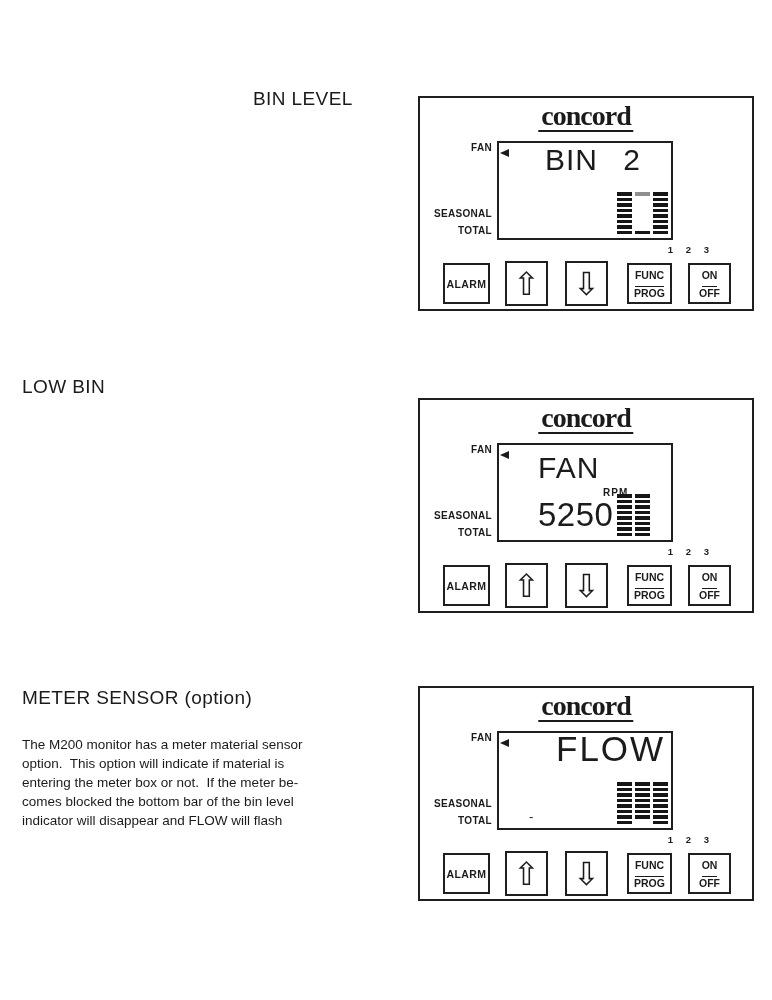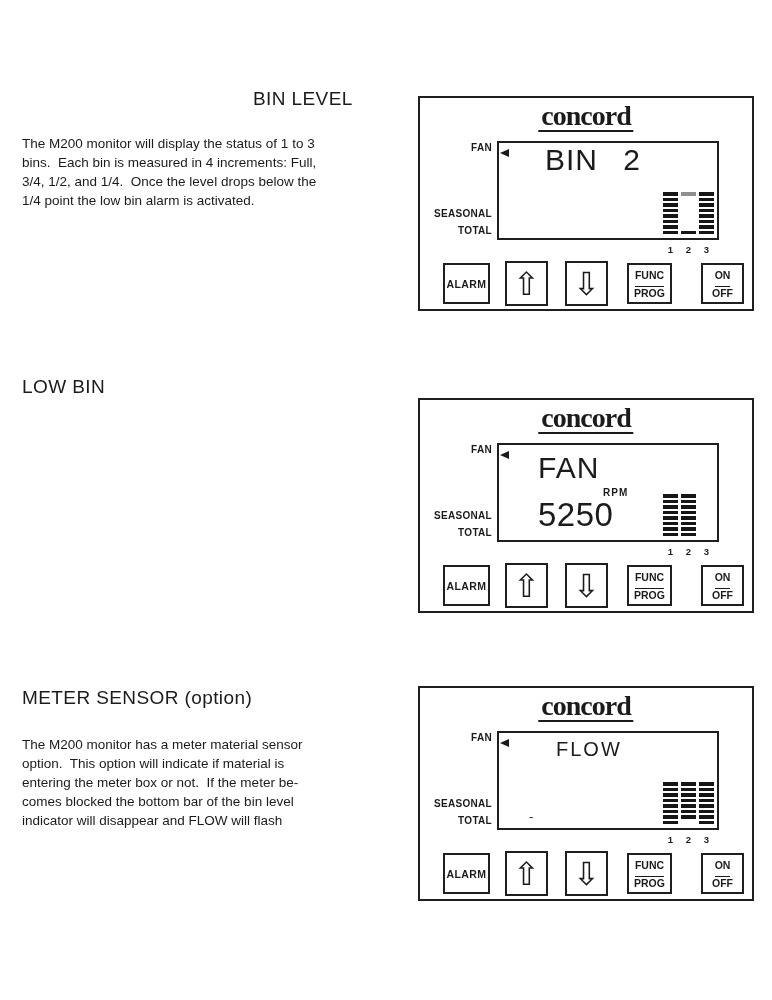--- a/index.html
+++ b/index.html
@@ -26,33 +26,33 @@
     position:absolute; top:5px; left:50%; transform:translateX(-50%);
     font-family:"Liberation Serif", serif; font-weight:bold; font-size:28px;
     letter-spacing:-1px; line-height:26px; border-bottom:2.5px solid #1b1b1b; padding:0 3px 1px 3px;
   }
   .side-lbl {
     position:absolute; left:0; width:72px; text-align:right;
     font-size:10px; font-weight:700; letter-spacing:0.3px; line-height:12px;
   }
   .lbl-fan { top:44px; } .lbl-field { top:95px;margin-left:46px; } .lbl-seasonal { top:110px; } .lbl-total { top:127px; }
   .display {
-    position:absolute; left:77px; top:43px; width:222px; height:99px;
+    position:absolute; left:77px; top:43px; width:176px; height:99px;
     border:2px solid #1f1f1f; box-sizing:border-box; background:#fff;
   }
   .fan-arrow {
     position:absolute; left:1px; top:6px; width:0; height:0;
     border-top:4px solid transparent; border-bottom:4px solid transparent;
     border-right:9px solid #1b1b1b;
   }
   .disp-main, .disp-unit, .disp-value, .disp-dash { position:absolute; white-space:pre; }
   .disp-main { font-size:30px; line-height:30px; }
   .pnl0 .disp-main { left:46px; top:2px;  word-spacing:16px; letter-spacing:1px; }
   .pnl1 .disp-main { left:39px; top:8px;  letter-spacing:1px; }
-  .pnl2 .disp-main { left:57px; top:1px;  font-size:20px; letter-spacing:2px; }
+  .pnl2 .disp-main { left:57px; top:1px;  font-size:35px; letter-spacing:2px; }
   .disp-unit  { left:104px; top:42px; font-size:10px; font-weight:600; letter-spacing:1px; }
   .disp-value { left:39px;  top:53px; font-size:33px; line-height:34px; letter-spacing:0.5px;text-align:right; }
   .disp-dash  { left:30px;  top:76px; font-size:13px; }
   
   .bars { position:absolute; right:3px; bottom:2px; display:flex; gap:3px; }
   .bar-col { width:15px; }
   .seg { height:3.8px; margin-bottom:1.7px; }
   .seg.on { background:#161616; }
   .seg.faint { background:#8f8f8f; }
   .bar-nums {
@@ -62,34 +62,30 @@
   .bar-nums span { width:15px; text-align:center; }
   
   .key {
     position:absolute; top:165px; height:41px; border:2px solid #1f1f1f; background:#fff;
     box-sizing:border-box; display:flex; align-items:center; justify-content:center;
   }
   .key-alarm { left:23px;  width:47px; font-size:10.5px; font-weight:600; letter-spacing:0.4px;text-align:center; }
   .key-up    { left:85px;  width:43px; top:163px; height:45px; font-size:32px; }
   .key-down  { left:145px; width:43px; top:163px; height:45px; font-size:32px; }
   .key-func  { left:207px; width:45px; flex-direction:column; font-size:10.5px; font-weight:700; line-height:12px; }
-  .key-onoff { left:281px; width:43px; flex-direction:column; font-size:10.5px; font-weight:700; line-height:12px;text-align:center; }
+  .key-onoff { left:268px; width:43px; flex-direction:column; font-size:10.5px; font-weight:700; line-height:12px;text-align:center; }
   .u { border-bottom:1.5px solid #1b1b1b; padding-bottom:5px; }
   .arrow-glyph { line-height:40px; }
 </style>
 </head>
 <body>
 
 <div class="page">
 
   <div class="sec-title t0">BIN LEVEL</div>
-  <div class="sec-body b0">The M200 monitor will display the status of 1 to 3
-bins.  Each bin is measured in 4 increments: Full,
-3/4, 1/2, and 1/4.  Once the level drops below the
-1/4 point the low bin alarm is activated.</div>
 
   <div class="sec-title t1">LOW BIN</div>
 
   <div class="sec-title t2">METER SENSOR (option)</div>
   <div class="sec-body b2">The M200 monitor has a meter material sensor
 option.  This option will indicate if material is
 entering the meter box or not.  If the meter be-
 comes blocked the bottom bar of the bin level
 indicator will disappear and FLOW will flash</div>
 

